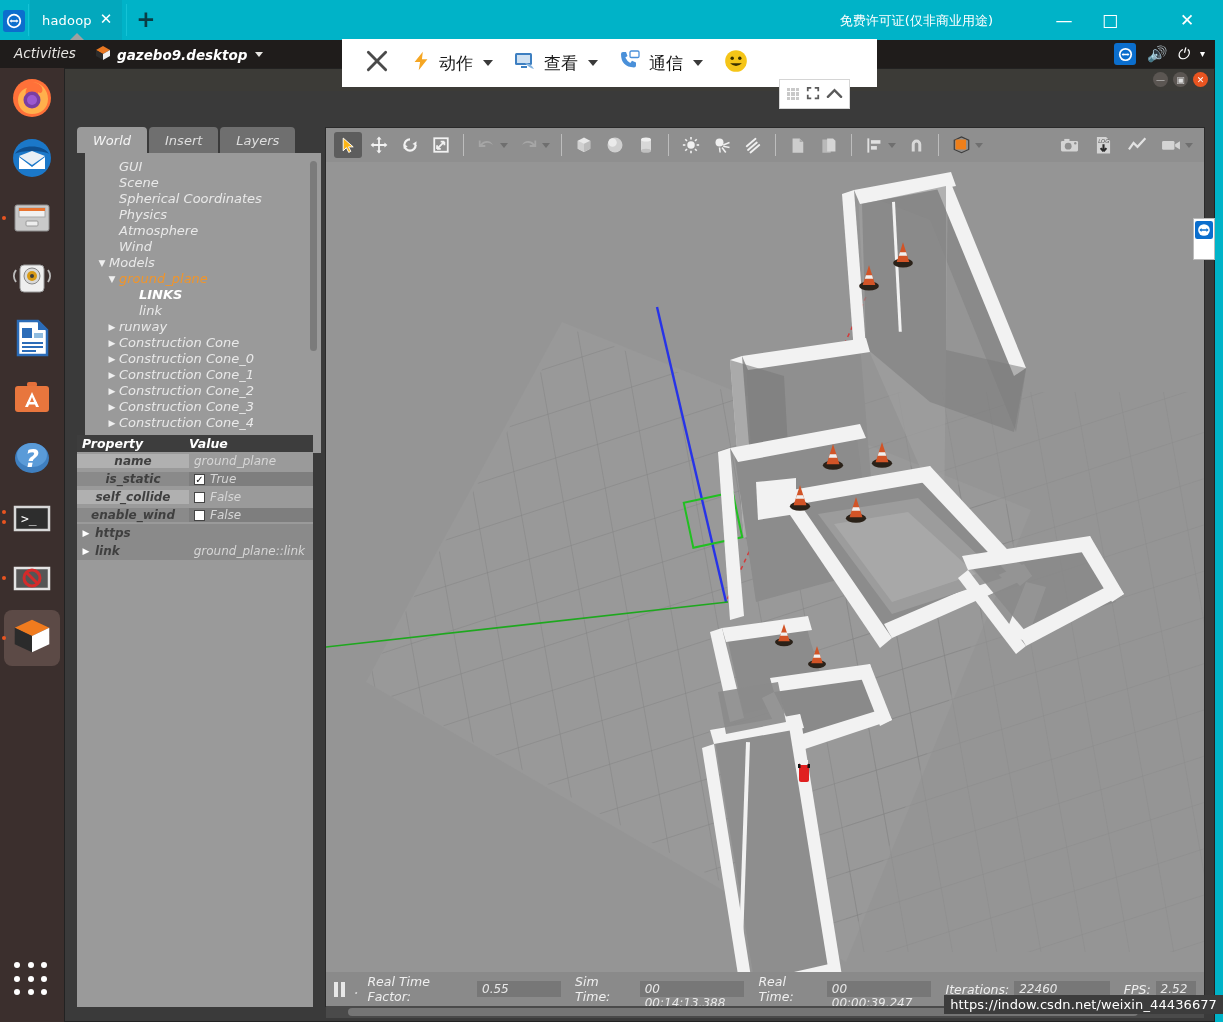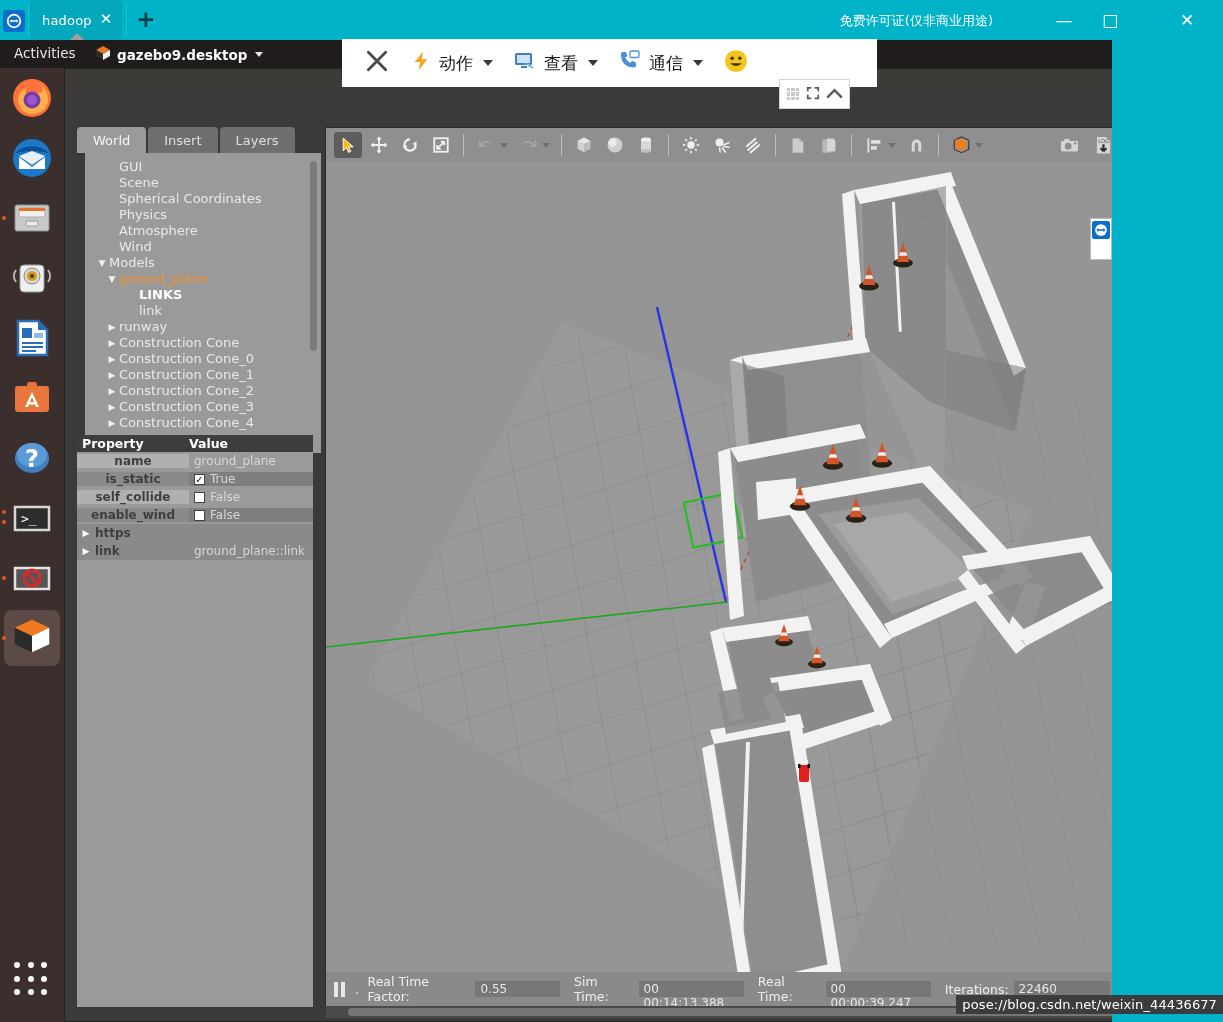--- a/index.html
+++ b/index.html
@@ -21,21 +21,21 @@
   .tv-tab-arrow { position:absolute; left:69px; top:33px; width:0;height:0;
      border-left:8px solid transparent; border-right:8px solid transparent; border-bottom:8px solid #a0a0a0;}
   .tv-newtab { position:absolute; left:135px; top:9px; width:22px; height:22px; color:#062;
      font-size:23px; line-height:21px; text-align:center; font-weight:bold; cursor:pointer; color:#0a3d45; }
   .tv-license { position:absolute; right:230px; top:12px; color:#ffffff; font-size:13px; white-space:nowrap; }
   .tv-winbtn { position:absolute; top:0; width:46px; height:40px; display:flex; align-items:center;
      justify-content:center; color:#fff; font-size:17px; cursor:pointer; }
   .tv-min { right:136px; } .tv-max { right:90px; } .tv-close { right:13px; }
 
   
-  .desktop { position:absolute; left:0; top:40px; width:1112px; height:982px; background:#404040; overflow:hidden;}
+  .desktop { position:absolute; left:0; top:40px; width:1215px; height:982px; background:#404040; overflow:hidden;font-style:italic;}
   .gnome-topbar { position:absolute; left:0; top:0; width:1215px; height:28px; background:#1f1c1b; }
   .gtb-activities { position:absolute; left:14px; top:5px; color:#e8e6e3; font-size:13.5px; cursor:pointer;}
   .gtb-app { position:absolute; left:95px; top:5px; color:#ffffff; font-size:13.5px; font-weight:bold;
      display:flex; align-items:center; gap:6px; cursor:pointer;}
   .gtb-app .caret { border-left:4px solid transparent;border-right:4px solid transparent;
      border-top:5px solid #e8e6e3; display:inline-block; margin-left:2px;}
   .gtb-right { position:absolute; right:10px; top:3px; display:flex; align-items:center; gap:11px; }
   .gtb-right .ic { color:#ffffff; font-size:15px; cursor:pointer; line-height:20px;}
   .tvbadge { width:22px;height:22px;background:#0b6ecd;border-radius:3px;display:flex;
      align-items:center;justify-content:center;}
@@ -889,14 +889,14 @@
           <path d="M1 1 L6 1 L6 3 L3 3 L3 6 L1 6 Z M15 1 L15 6 L13 6 L13 3 L10 3 L10 1 Z M1 15 L1 10 L3 10 L3 13 L6 13 L6 15 Z M15 15 L10 15 L10 13 L13 13 L13 10 L15 10 Z"></path>
         </svg>
     </span>
     <span>
       <svg width="17" height="14" viewBox="0 0 18 14">
           <path d="M2 11 L9 4 L16 11" stroke="#5a5a5a" stroke-width="2.6" fill="none" stroke-linecap="round"></path>
         </svg>
     </span>
   </div>
 
-  <div class="watermark">pose://blog.csdn.net/weixin_44436677</div>
+  <div class="watermark">https://indow.csdn.net/weixin_44436677</div>
 </div>
 
 </body></html>

